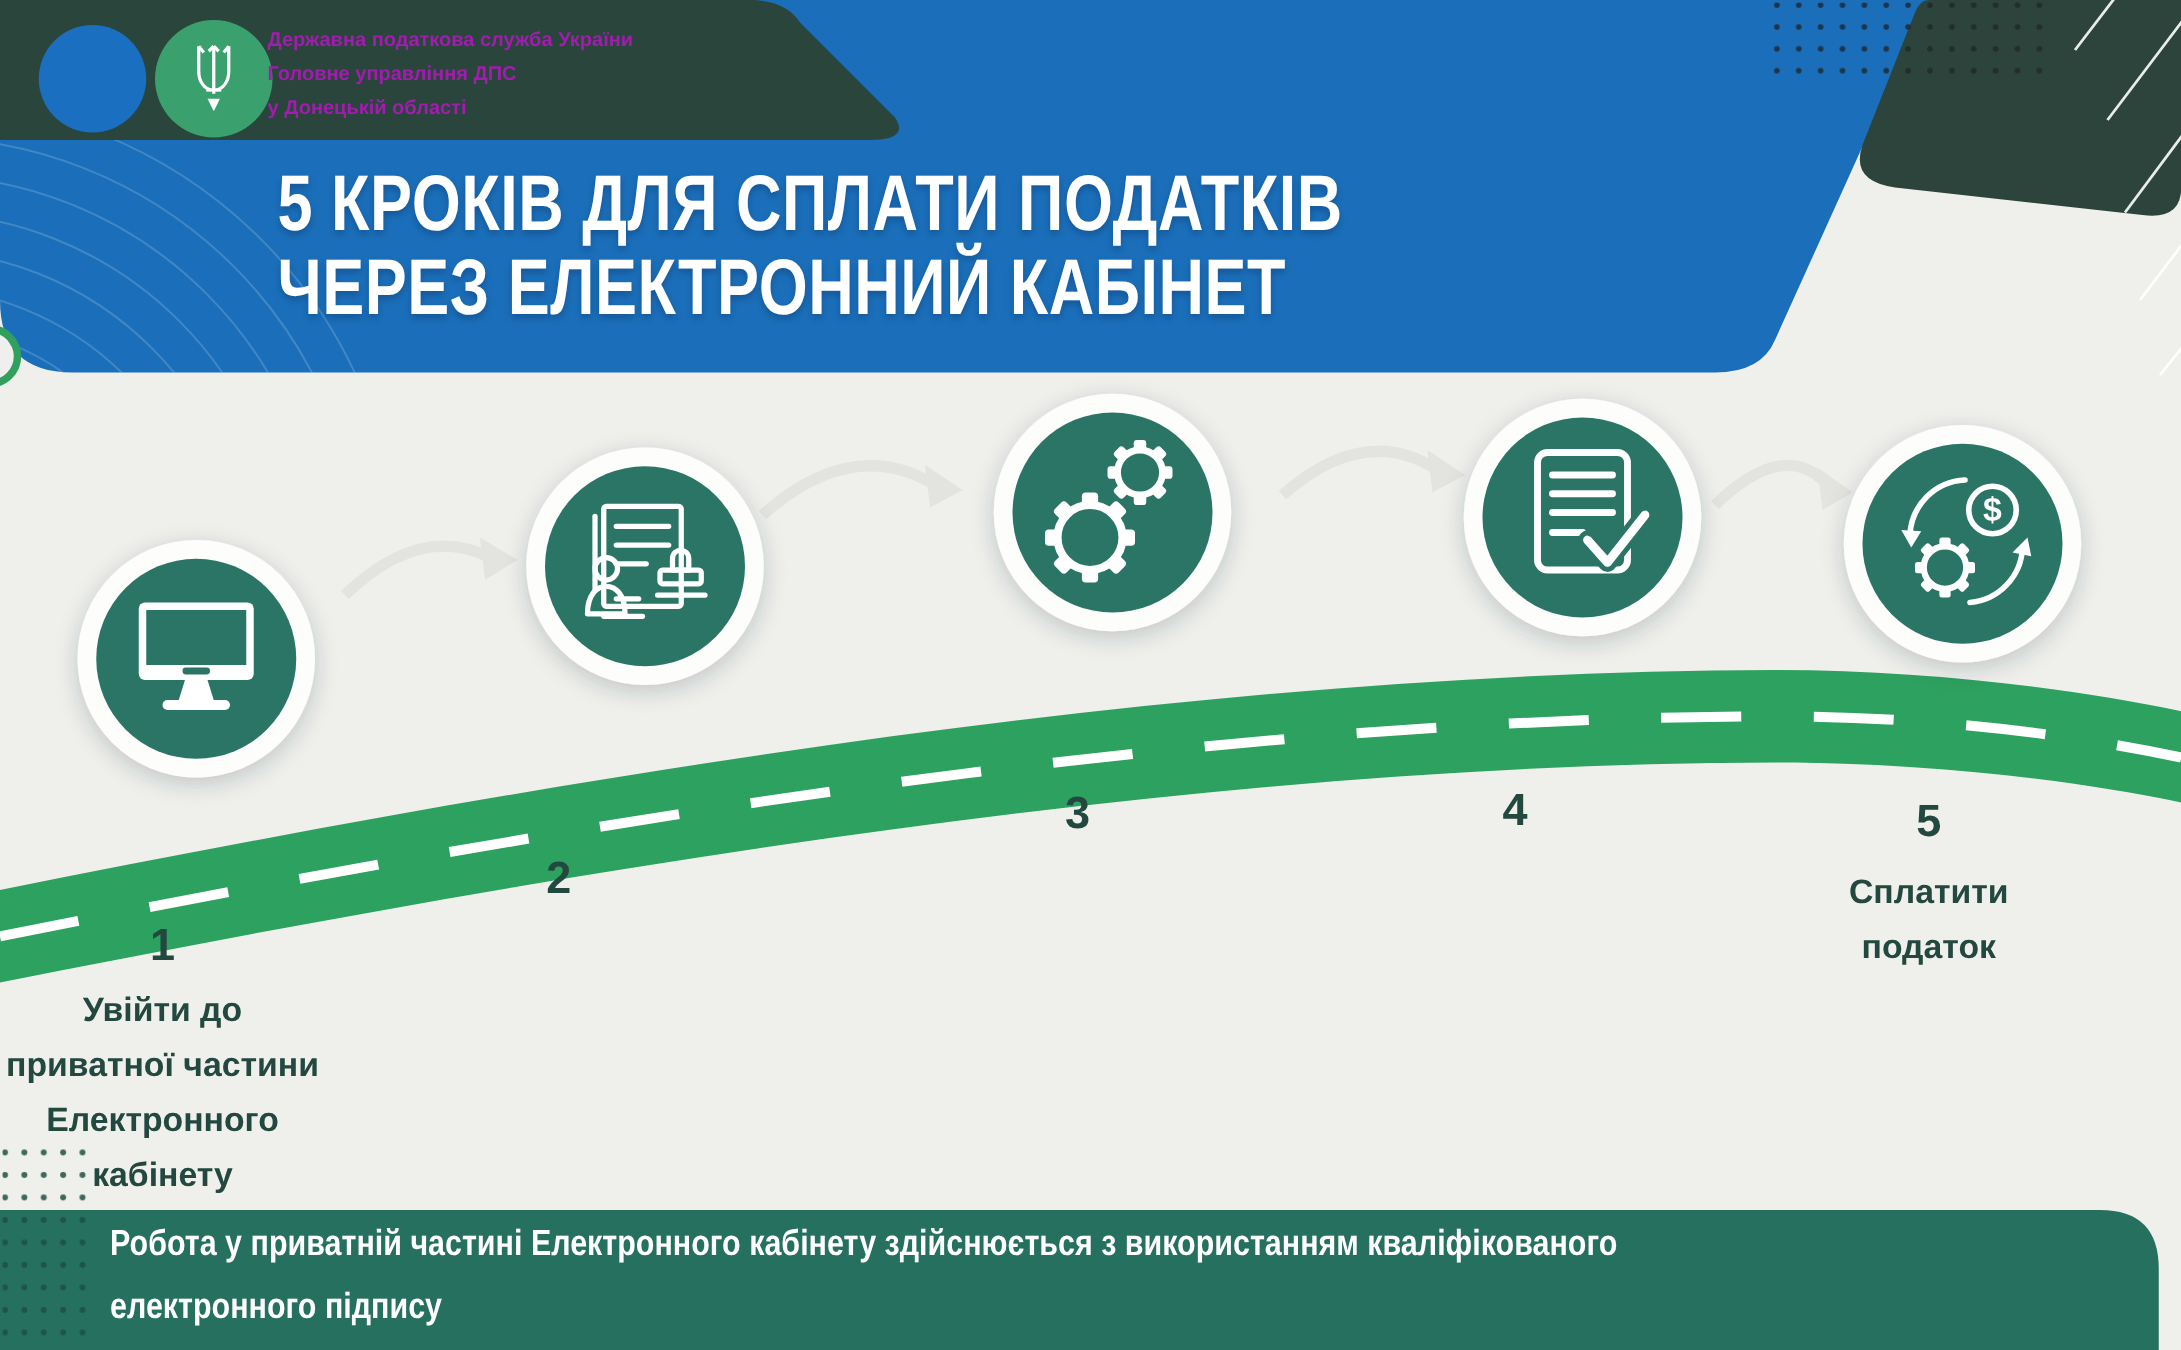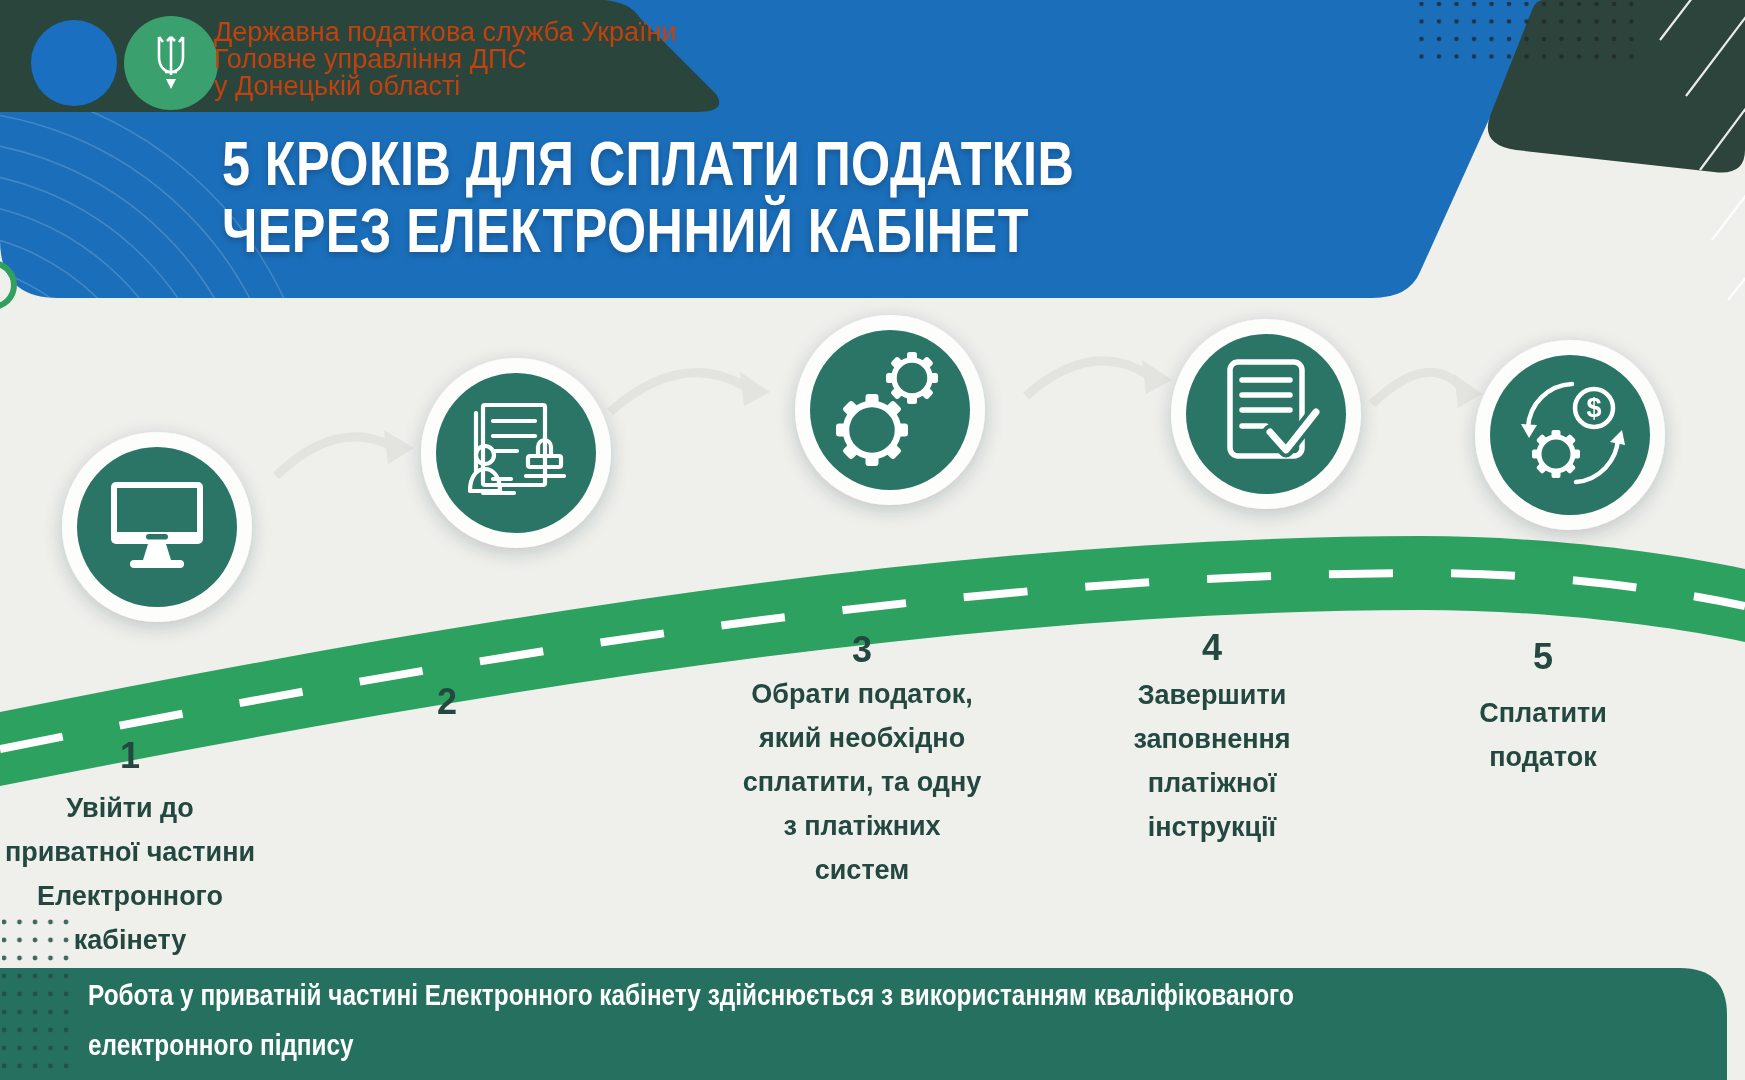--- a/index.html
+++ b/index.html
@@ -1,20 +1,20 @@
 <!DOCTYPE html>
 <html><head>
 <meta charset="utf-8">
 <style>
   html,body{margin:0;padding:0;background:#d8d8d6;}
   .canvas{position:relative;width:1745px;height:1080px;overflow:hidden;
           background:#efefec;font-family:"Liberation Sans",sans-serif;}
   .bg{position:absolute;left:0;top:0;width:1745px;height:1080px;}
-  .org{position:absolute;left:214px;top:19px;color:#c2410c;font-weight:400;
-       font-size:27px;line-height:27px;white-space:pre-line;}
+  .org{position:absolute;left:214px;top:19px;color:#a21caf;font-weight:700;
+       font-size:16px;line-height:27px;white-space:pre-line;}
   .title{position:absolute;left:222px;top:130px;color:#ffffff;font-weight:700;
          font-size:63px;line-height:67px;white-space:pre-line;
          transform:scaleX(.80);transform-origin:left top;
          text-shadow:0 3px 7px rgba(10,30,70,.30);letter-spacing:.5px;}
   .num{position:absolute;transform:translateX(-50%);color:#234840;
        font-weight:700;font-size:36px;line-height:40px;text-align:center;}
   .txt{position:absolute;transform:translateX(-50%);color:#234840;
        font-weight:700;font-size:27px;line-height:44px;text-align:center;
        white-space:pre;width:460px;}
   .foot{position:absolute;left:88px;top:970px;color:#ffffff;font-weight:700;
@@ -207,31 +207,22 @@
 
 <div class="num" style="left:130px;top:736px">1</div>
 <div class="txt" style="left:130px;top:786px">Увійти до
 приватної частини
 Електронного
 кабінету</div>
 
 <div class="num" style="left:447px;top:682px">2</div>
 
 <div class="num" style="left:862px;top:630px">3</div>
-<div class="txt" style="left:862px;top:672px">Обрати податок,
-який необхідно
-сплатити, та одну
-з платіжних
-систем</div>
 
 <div class="num" style="left:1212px;top:628px">4</div>
-<div class="txt" style="left:1212px;top:673px">Завершити
-заповнення
-платіжної
-інструкції</div>
 
 <div class="num" style="left:1543px;top:637px">5</div>
 <div class="txt" style="left:1543px;top:691px">Сплатити
 податок</div>
 
 <div class="foot">Робота у приватній частині Електронного кабінету здійснюється з використанням кваліфікованого
 електронного підпису</div>
 
 </div>
 

